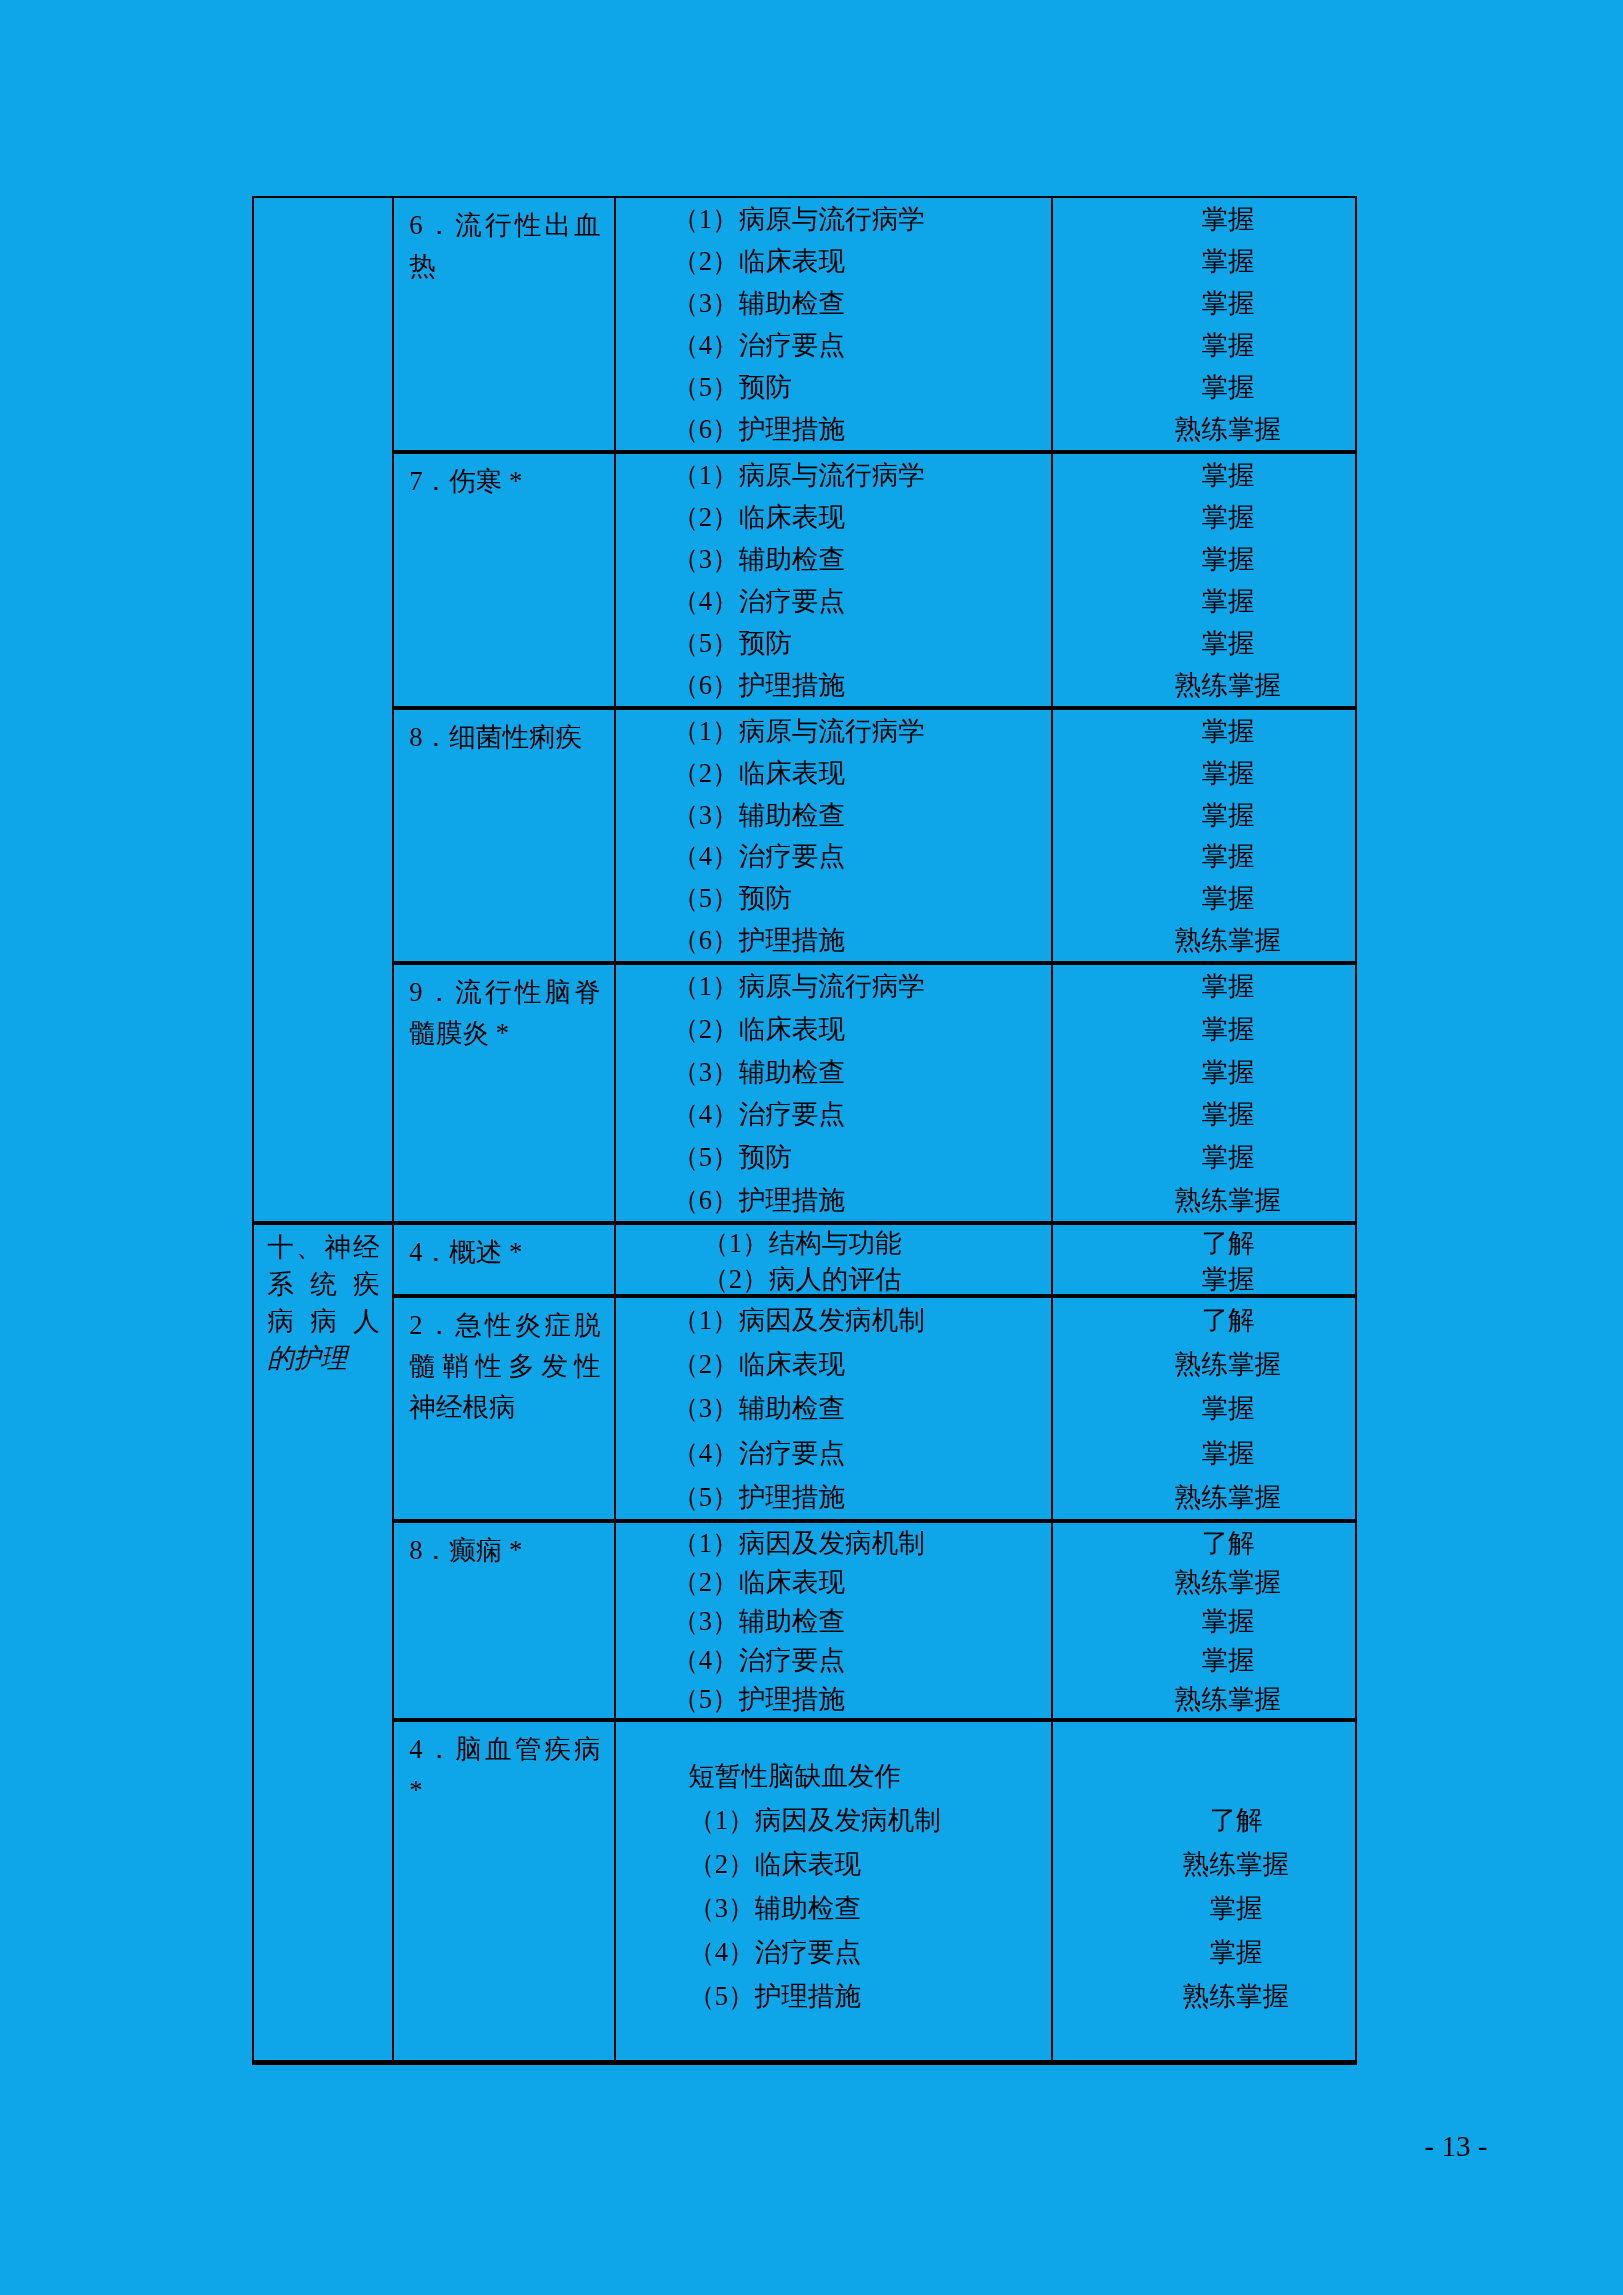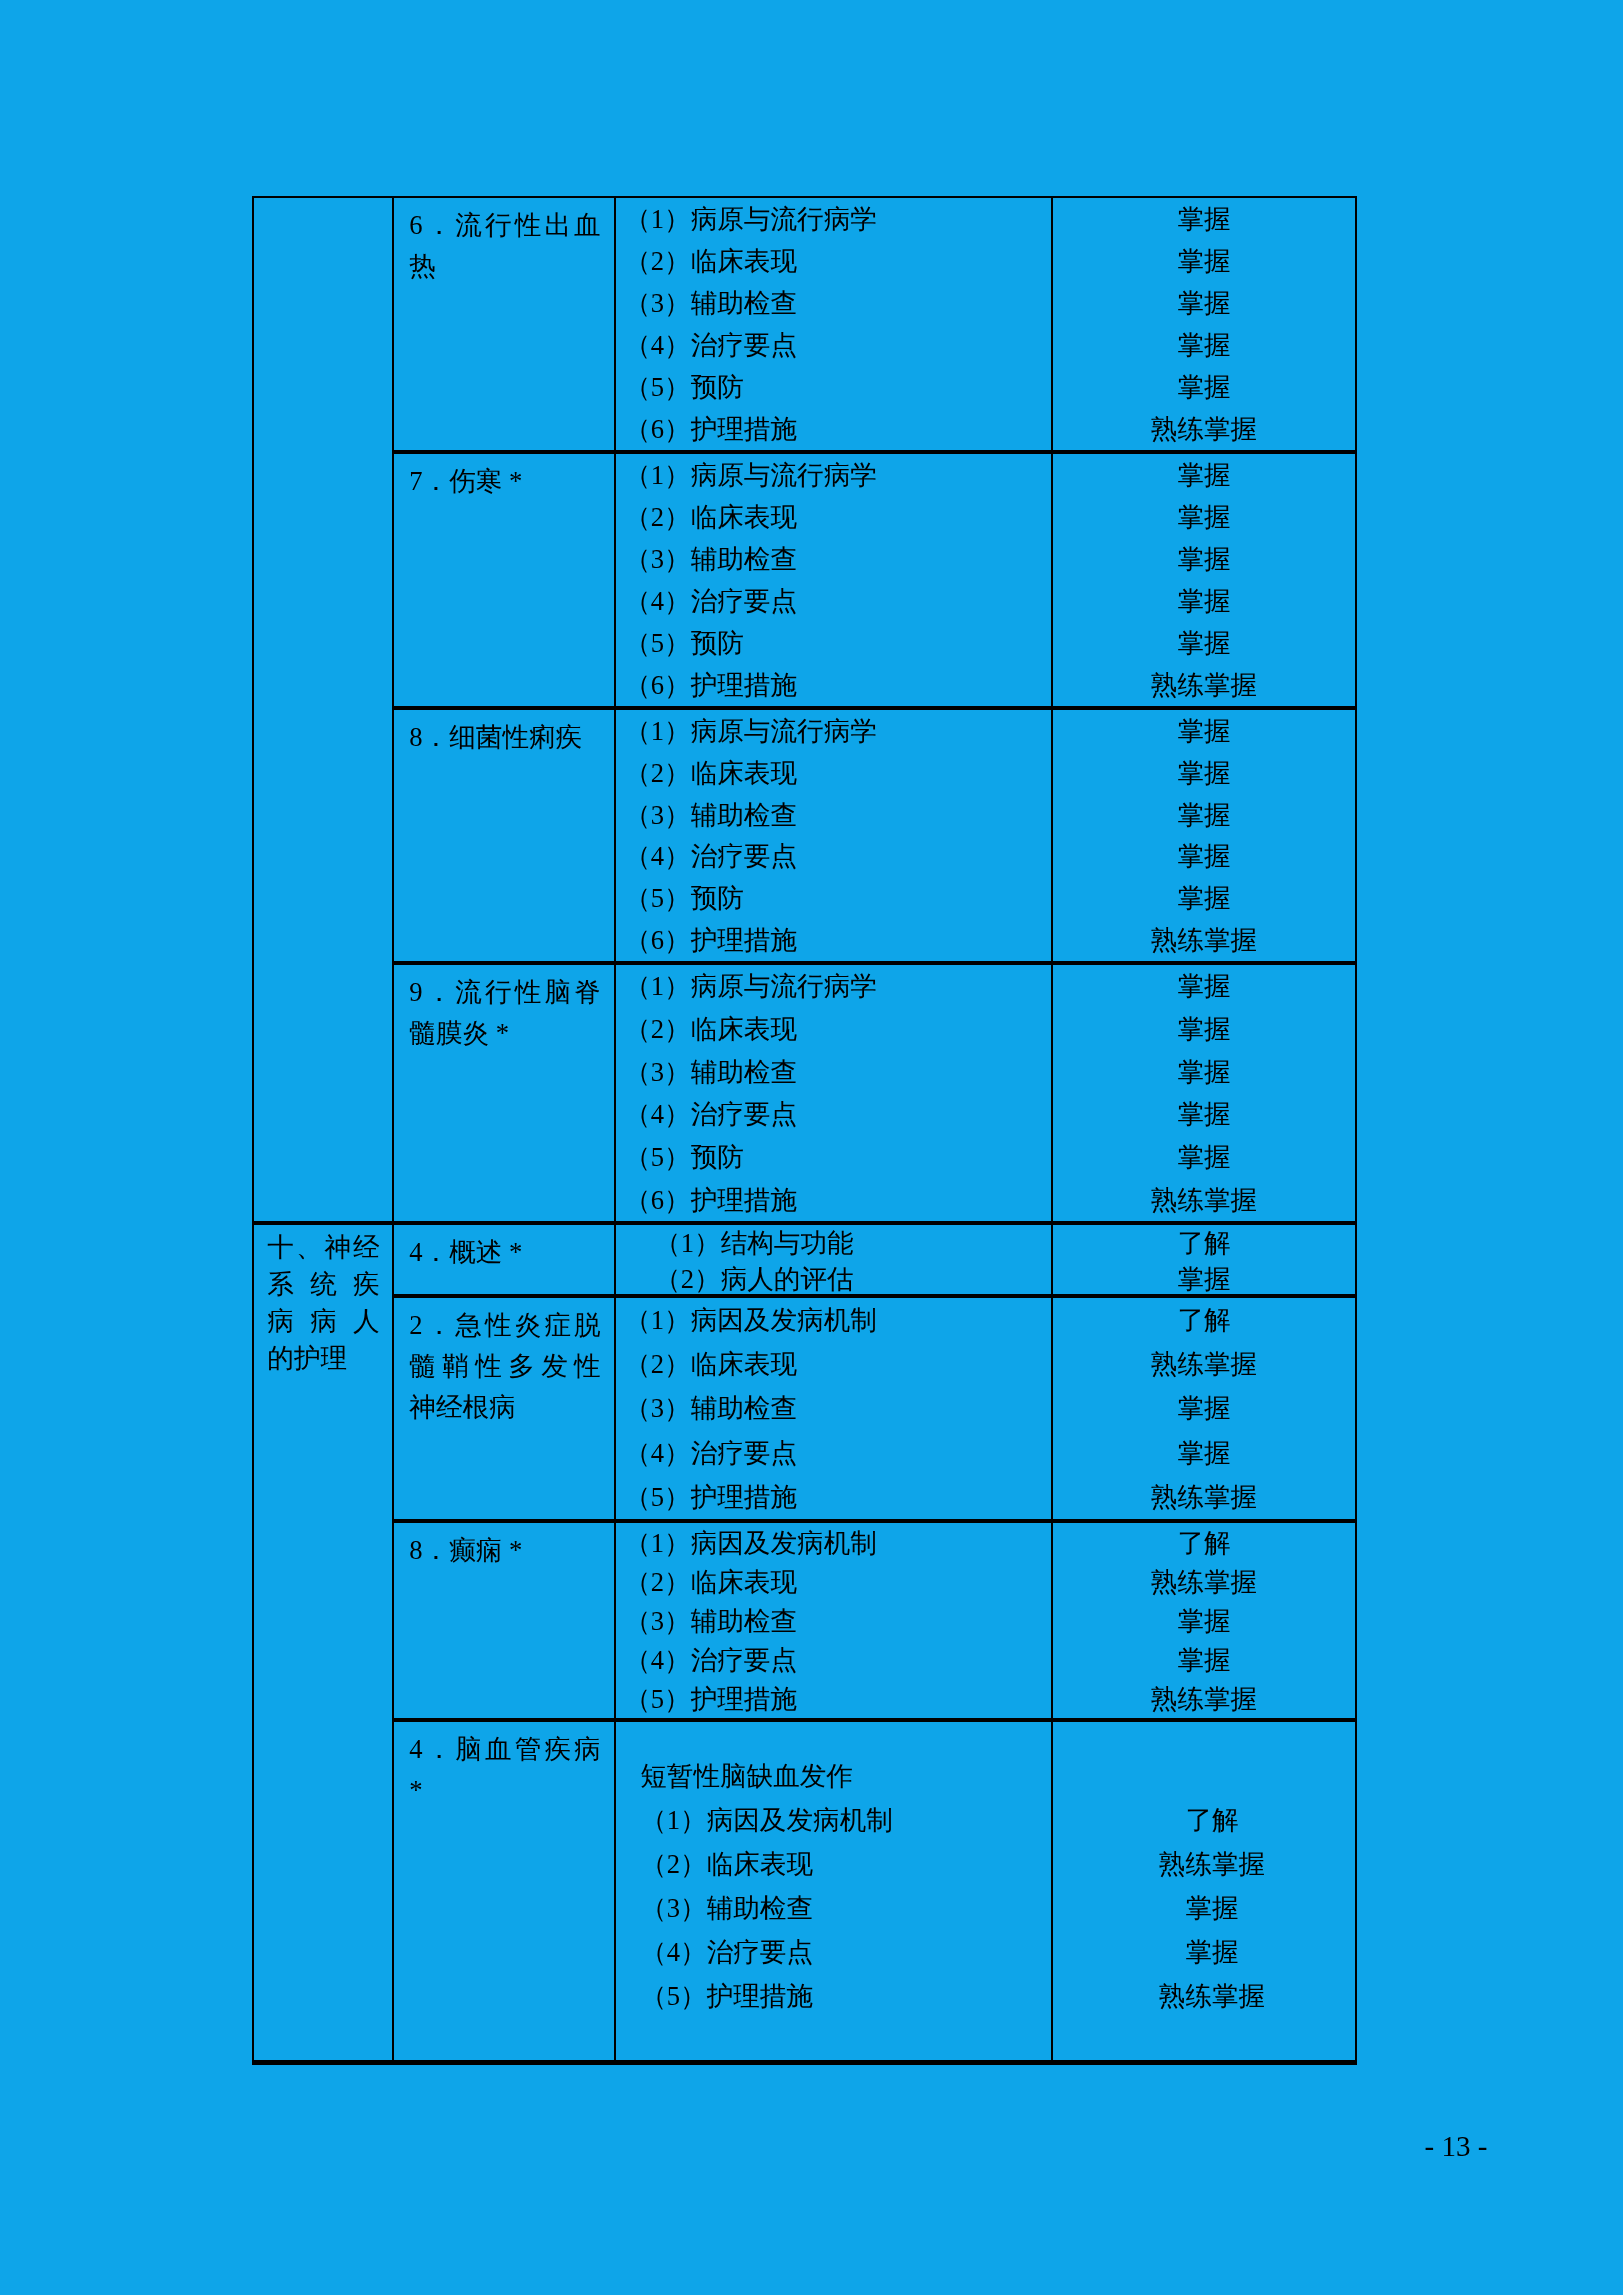--- a/index.html
+++ b/index.html
@@ -47,37 +47,38 @@
   tr.sep-row td { border-top-width: 4.1px; }
 
   
   .section-wrap { padding: 4.1px 12.3px 0 13.3px; }
   .section-line {
     line-height: 37px;
     text-align: justify;
     text-align-last: justify;
     white-space: nowrap;
   }
-  .section-line:last-child { text-align-last: left; }
+  .section-line:last-child { text-align-last: left; font-style: italic; }
 
   
   .topic-wrap { padding: 7.2px 13.3px 0 15.3px; }
   .topic-line {
     line-height: 41px;
     text-align: justify;
     text-align-last: justify;
     white-space: nowrap;
   }
   .topic-line:last-child { text-align-last: left; }
 
   
   .stack {
     display: flex;
     flex-direction: column;
     justify-content: space-around;
+    padding-left: 48px;
   }
   .stack > div {
     display: flex;
     align-items: center;
     white-space: nowrap;
   }
   .stack.hdr { justify-content: flex-start; padding-top: 32px; }
   .stack.hdr > div { height: 44px; flex: 0 0 auto; margin-left: 16px; }
 
   td.items-cell .stack > div { padding-left: 8.2px; }

